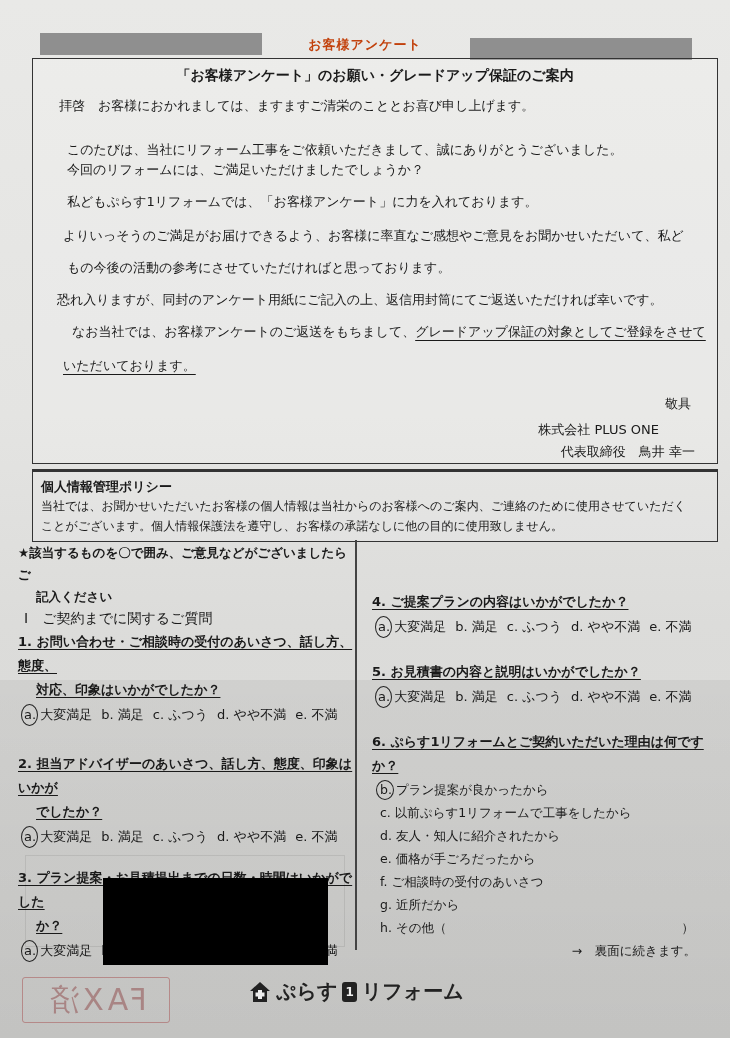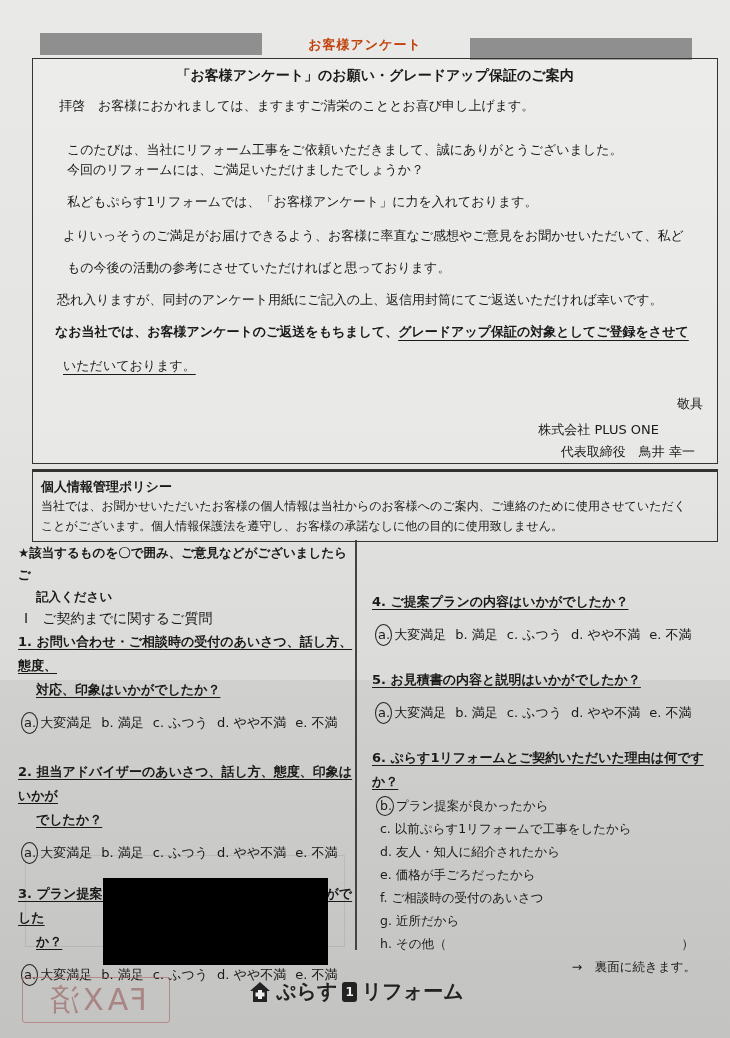--- a/index.html
+++ b/index.html
@@ -49,21 +49,21 @@
   .col-divider {
     position: absolute; left: 355px; top: 540px; width: 1.5px; height: 410px; background: #444;
   }
   .left-col { position: absolute; left: 18px; top: 542px; width: 335px; }
   .right-col { position: absolute; left: 372px; top: 590px; width: 340px; }
   .instr { font-size: 12.5px; font-weight: bold; line-height: 22px; }
   .instr.indent { padding-left: 18px; }
   .section { font-size: 14px; font-weight: normal; margin-top: 2px; padding-left: 6px; }
   .q { font-size: 13px; font-weight: bold; text-decoration: underline; text-underline-offset: 3px; line-height: 24px; }
   .q .cont { padding-left: 18px; display: block; }
-  .opts { font-size: 13px; line-height: 22px; display: flex; gap: 9px; padding-left: 6px; margin-top: 10px; }
+  .opts { font-size: 13px; line-height: 22px; display: flex; gap: 9px; padding-left: 6px; margin-top: 2px; }
   .opt { position: relative; }
   .opt.circled::before {
     content: ""; position: absolute; left: -3px; top: 0px; width: 15px; height: 20px;
     border: 1.3px solid #222; border-radius: 50%;
   }
   .reason { font-size: 12.5px; line-height: 23px; padding-left: 8px; position: relative; }
   .reason.circled .lbl { position: relative; }
   .reason.circled .lbl::before {
     content: ""; position: absolute; left: -4px; top: -2px; width: 16px; height: 18px;
     border: 1.3px solid #222; border-radius: 50%;
@@ -99,25 +99,25 @@
 
 <div class="letter-box">
   <div class="letter-heading">「お客様アンケート」のお願い・グレードアップ保証のご案内</div>
   <div class="lp" style="left:26px; top:38px;">拝啓　お客様におかれましては、ますますご清栄のこととお喜び申し上げます。</div>
   <div class="lp" style="left:34px; top:70px;margin-top:12px;">このたびは、当社にリフォーム工事をご依頼いただきまして、誠にありがとうございました。</div>
   <div class="lp" style="left:34px; top:102px;">今回のリフォームには、ご満足いただけましたでしょうか？</div>
   <div class="lp" style="left:34px; top:134px;">私どもぷらす1リフォームでは、「お客様アンケート」に力を入れております。</div>
   <div class="lp" style="left:30px; top:168px;">よりいっそうのご満足がお届けできるよう、お客様に率直なご感想やご意見をお聞かせいただいて、私ど</div>
   <div class="lp" style="left:34px; top:200px;">もの今後の活動の参考にさせていただければと思っております。</div>
   <div class="lp" style="left:24px; top:232px;">恐れ入りますが、同封のアンケート用紙にご記入の上、返信用封筒にてご返送いただければ幸いです。</div>
-  <div class="lp" style="left:22px; top:264px;font-weight:bold;">
+  <div class="lp" style="left:39px; top:264px;">
     <span>なお当社では、お客様アンケートのご返送をもちまして、</span><span class="u" style="text-decoration:underline; text-underline-offset:4px;">グレードアップ保証の対象としてご登録をさせて</span>
   </div>
   <div class="lp u" style="left:30px; top:298px;">いただいております。</div>
-  <div class="closing" style="right:14px; top:336px;">敬具</div>
+  <div class="closing" style="right:26px; top:336px;">敬具</div>
   <div class="closing" style="right:58px; top:362px;">株式会社 PLUS ONE</div>
   <div class="closing" style="right:22px; top:384px;">代表取締役　鳥井 幸一</div>
 </div>
 
 <div class="policy-box">
   <div class="policy-title">個人情報管理ポリシー</div>
   <div class="policy-text" style="top:26px;">当社では、お聞かせいただいたお客様の個人情報は当社からのお客様へのご案内、ご連絡のために使用させていただく</div>
   <div class="policy-text" style="top:46px;">ことがございます。個人情報保護法を遵守し、お客様の承諾なしに他の目的に使用致しません。</div>
 </div>
 

